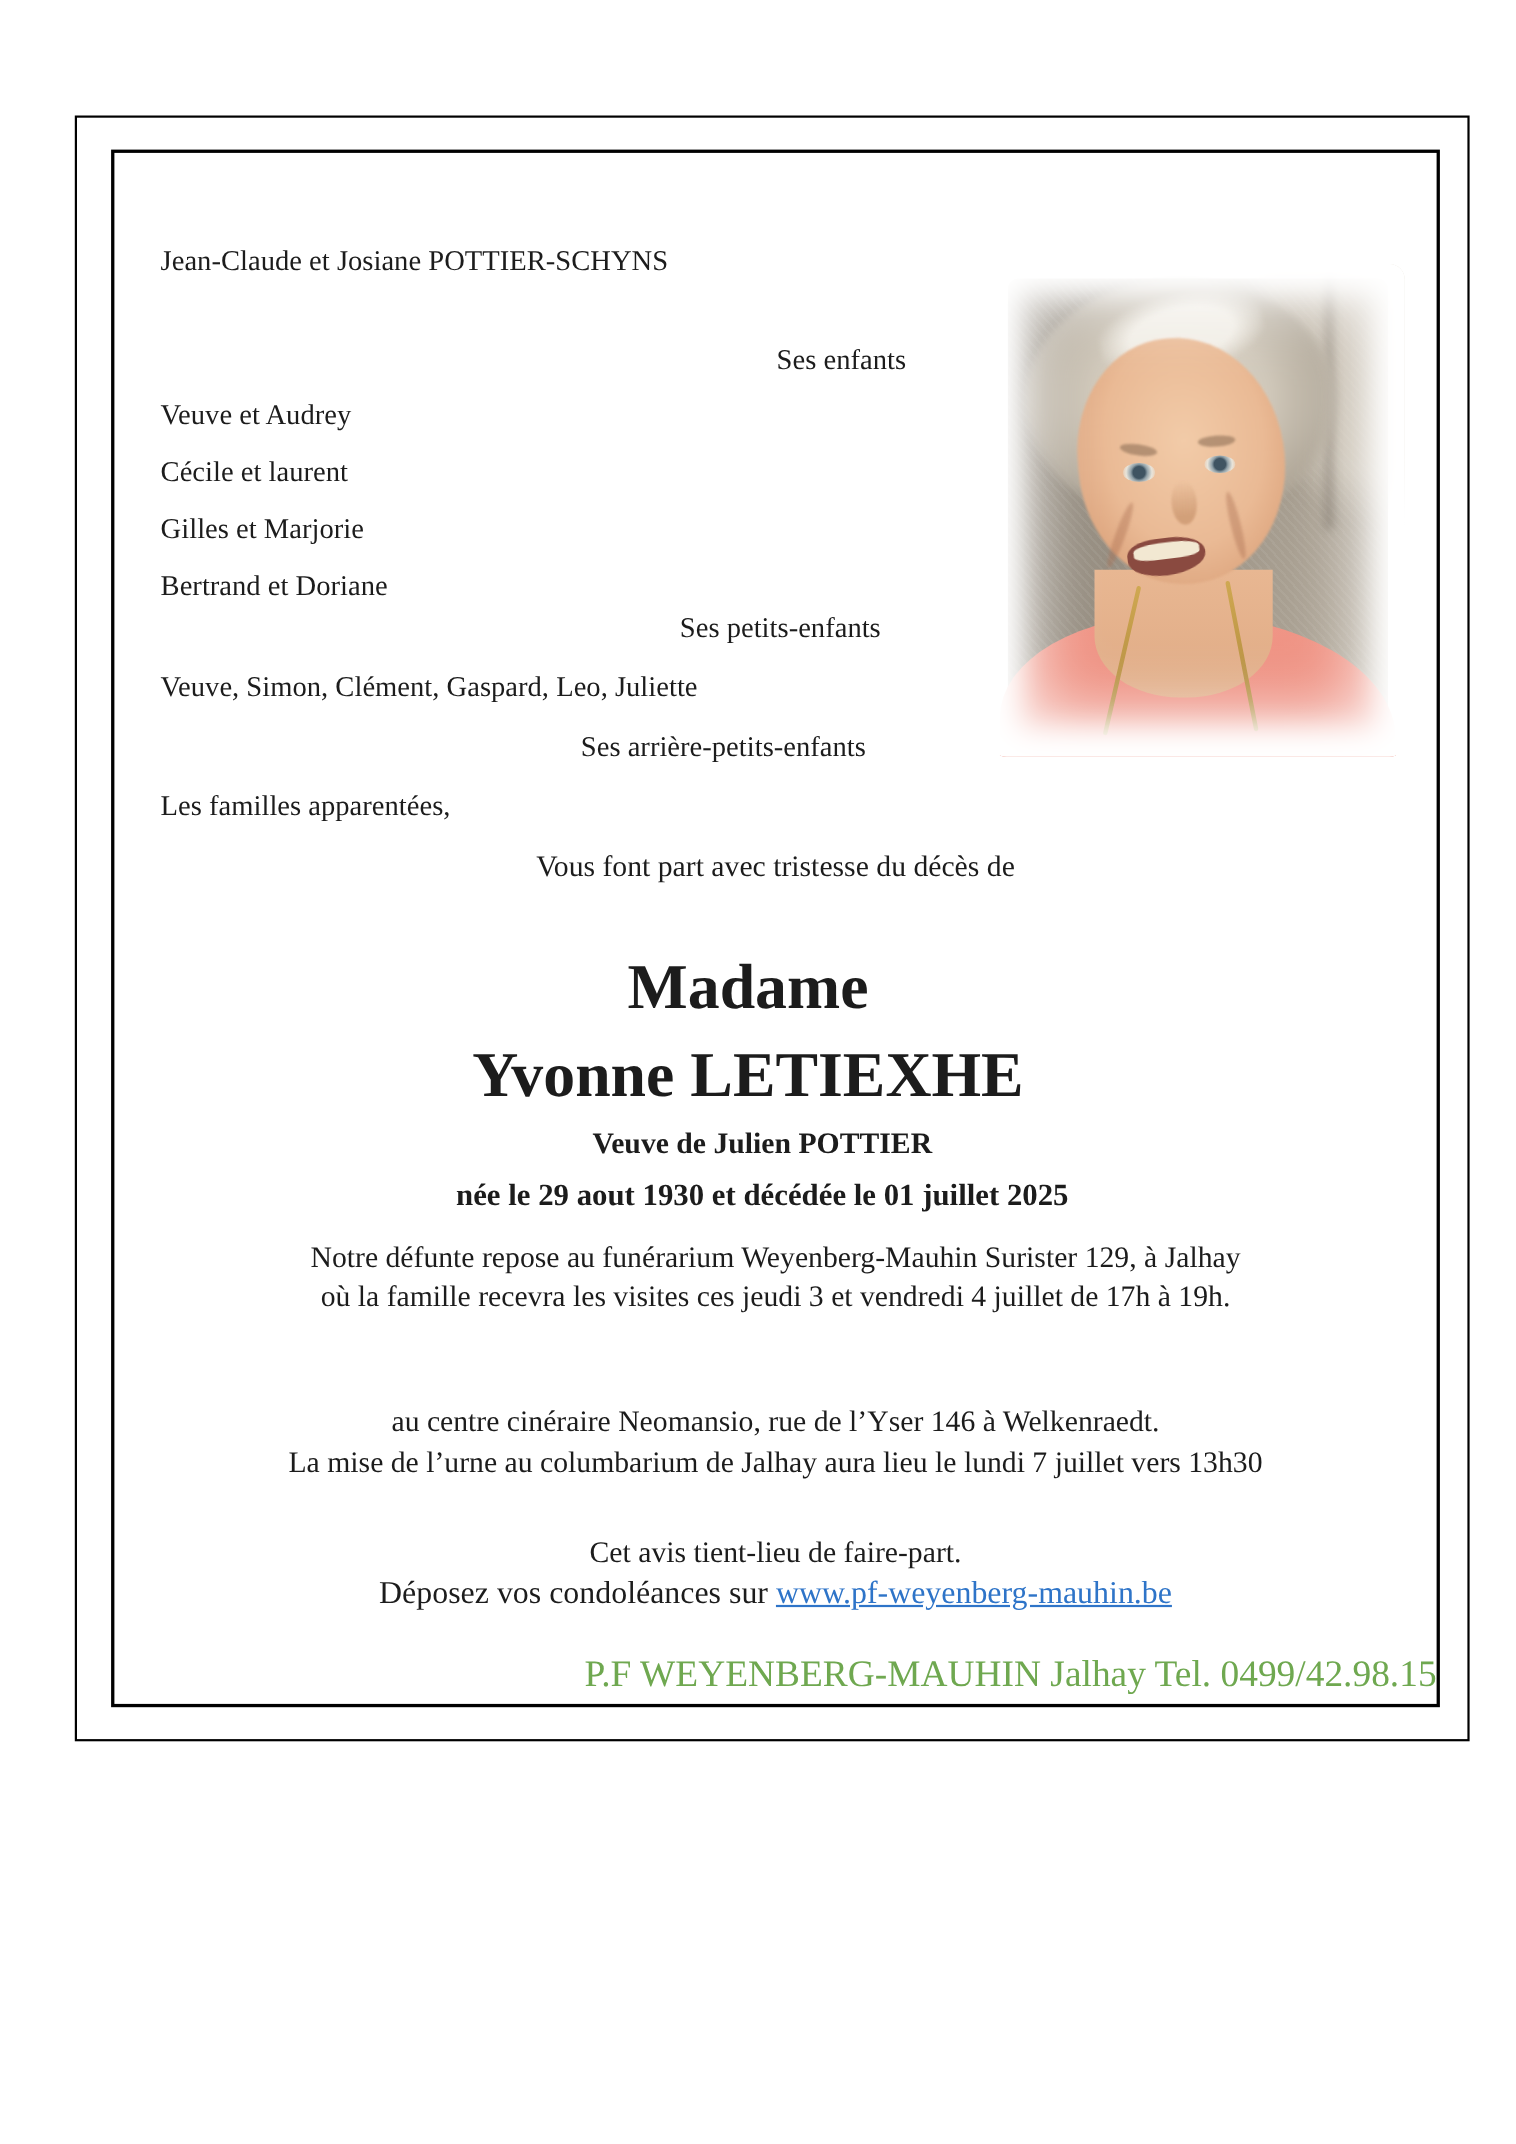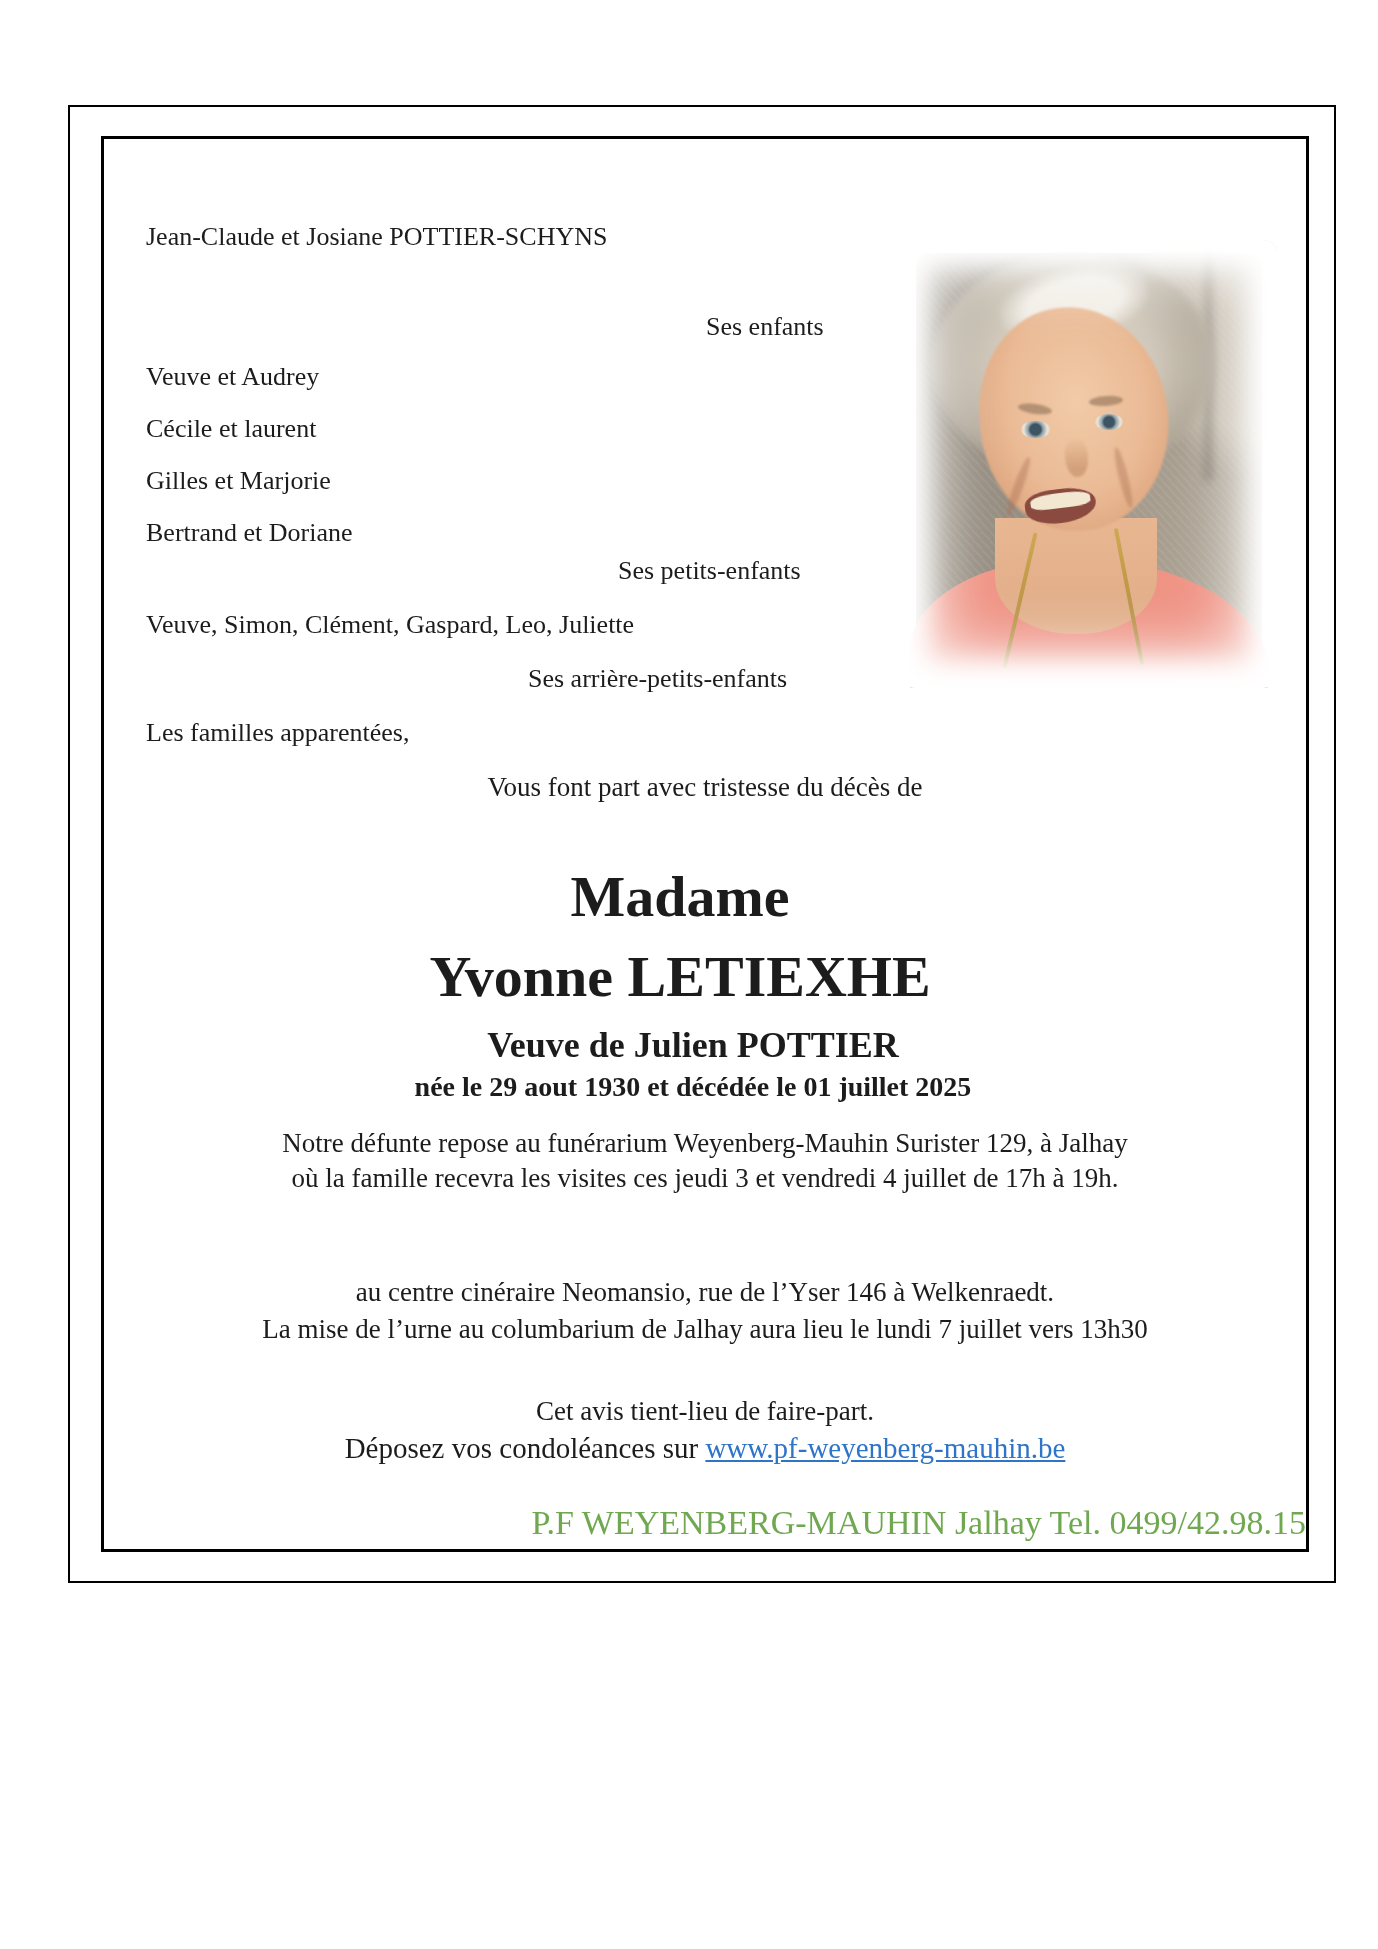--- a/index.html
+++ b/index.html
@@ -18,21 +18,21 @@
   .inner-frame{
     position:absolute;left:31px;top:29px;right:25px;bottom:29px;
     border:3px solid var(--frame,#000);box-sizing:border-box;
   }
   .content{position:absolute;inset:0;}
   .line{position:absolute;white-space:nowrap;font-size:26px;line-height:1.25;}
   .center{left:0;width:100%;text-align:center;white-space:nowrap;}
   .t-offset{left:-25px;}
   .m-offset{left:-12px;}
   .honorific,.deceased{font-weight:bold;font-size:58px;letter-spacing:0px;}
-  .widow{font-weight:bold;font-size:36px;}
+  .widow{font-weight:bold;font-size:27px;}
   .dates{font-weight:bold;font-size:28px;}
   .para{font-size:27px;}
   .link{color:var(--link,#2e74c8);text-decoration:underline;cursor:pointer;}
   .green-line{color:var(--funeral-home-green,#6fa850);font-size:34px;text-align:right;}
 
   
   .photo{position:absolute;left:797px;top:101px;width:376px;height:448px;}
   .photo *{position:absolute;}
   .ph-canvas{inset:0;overflow:hidden;border-radius:14px;background:#fff;}
   .ph-couch{

